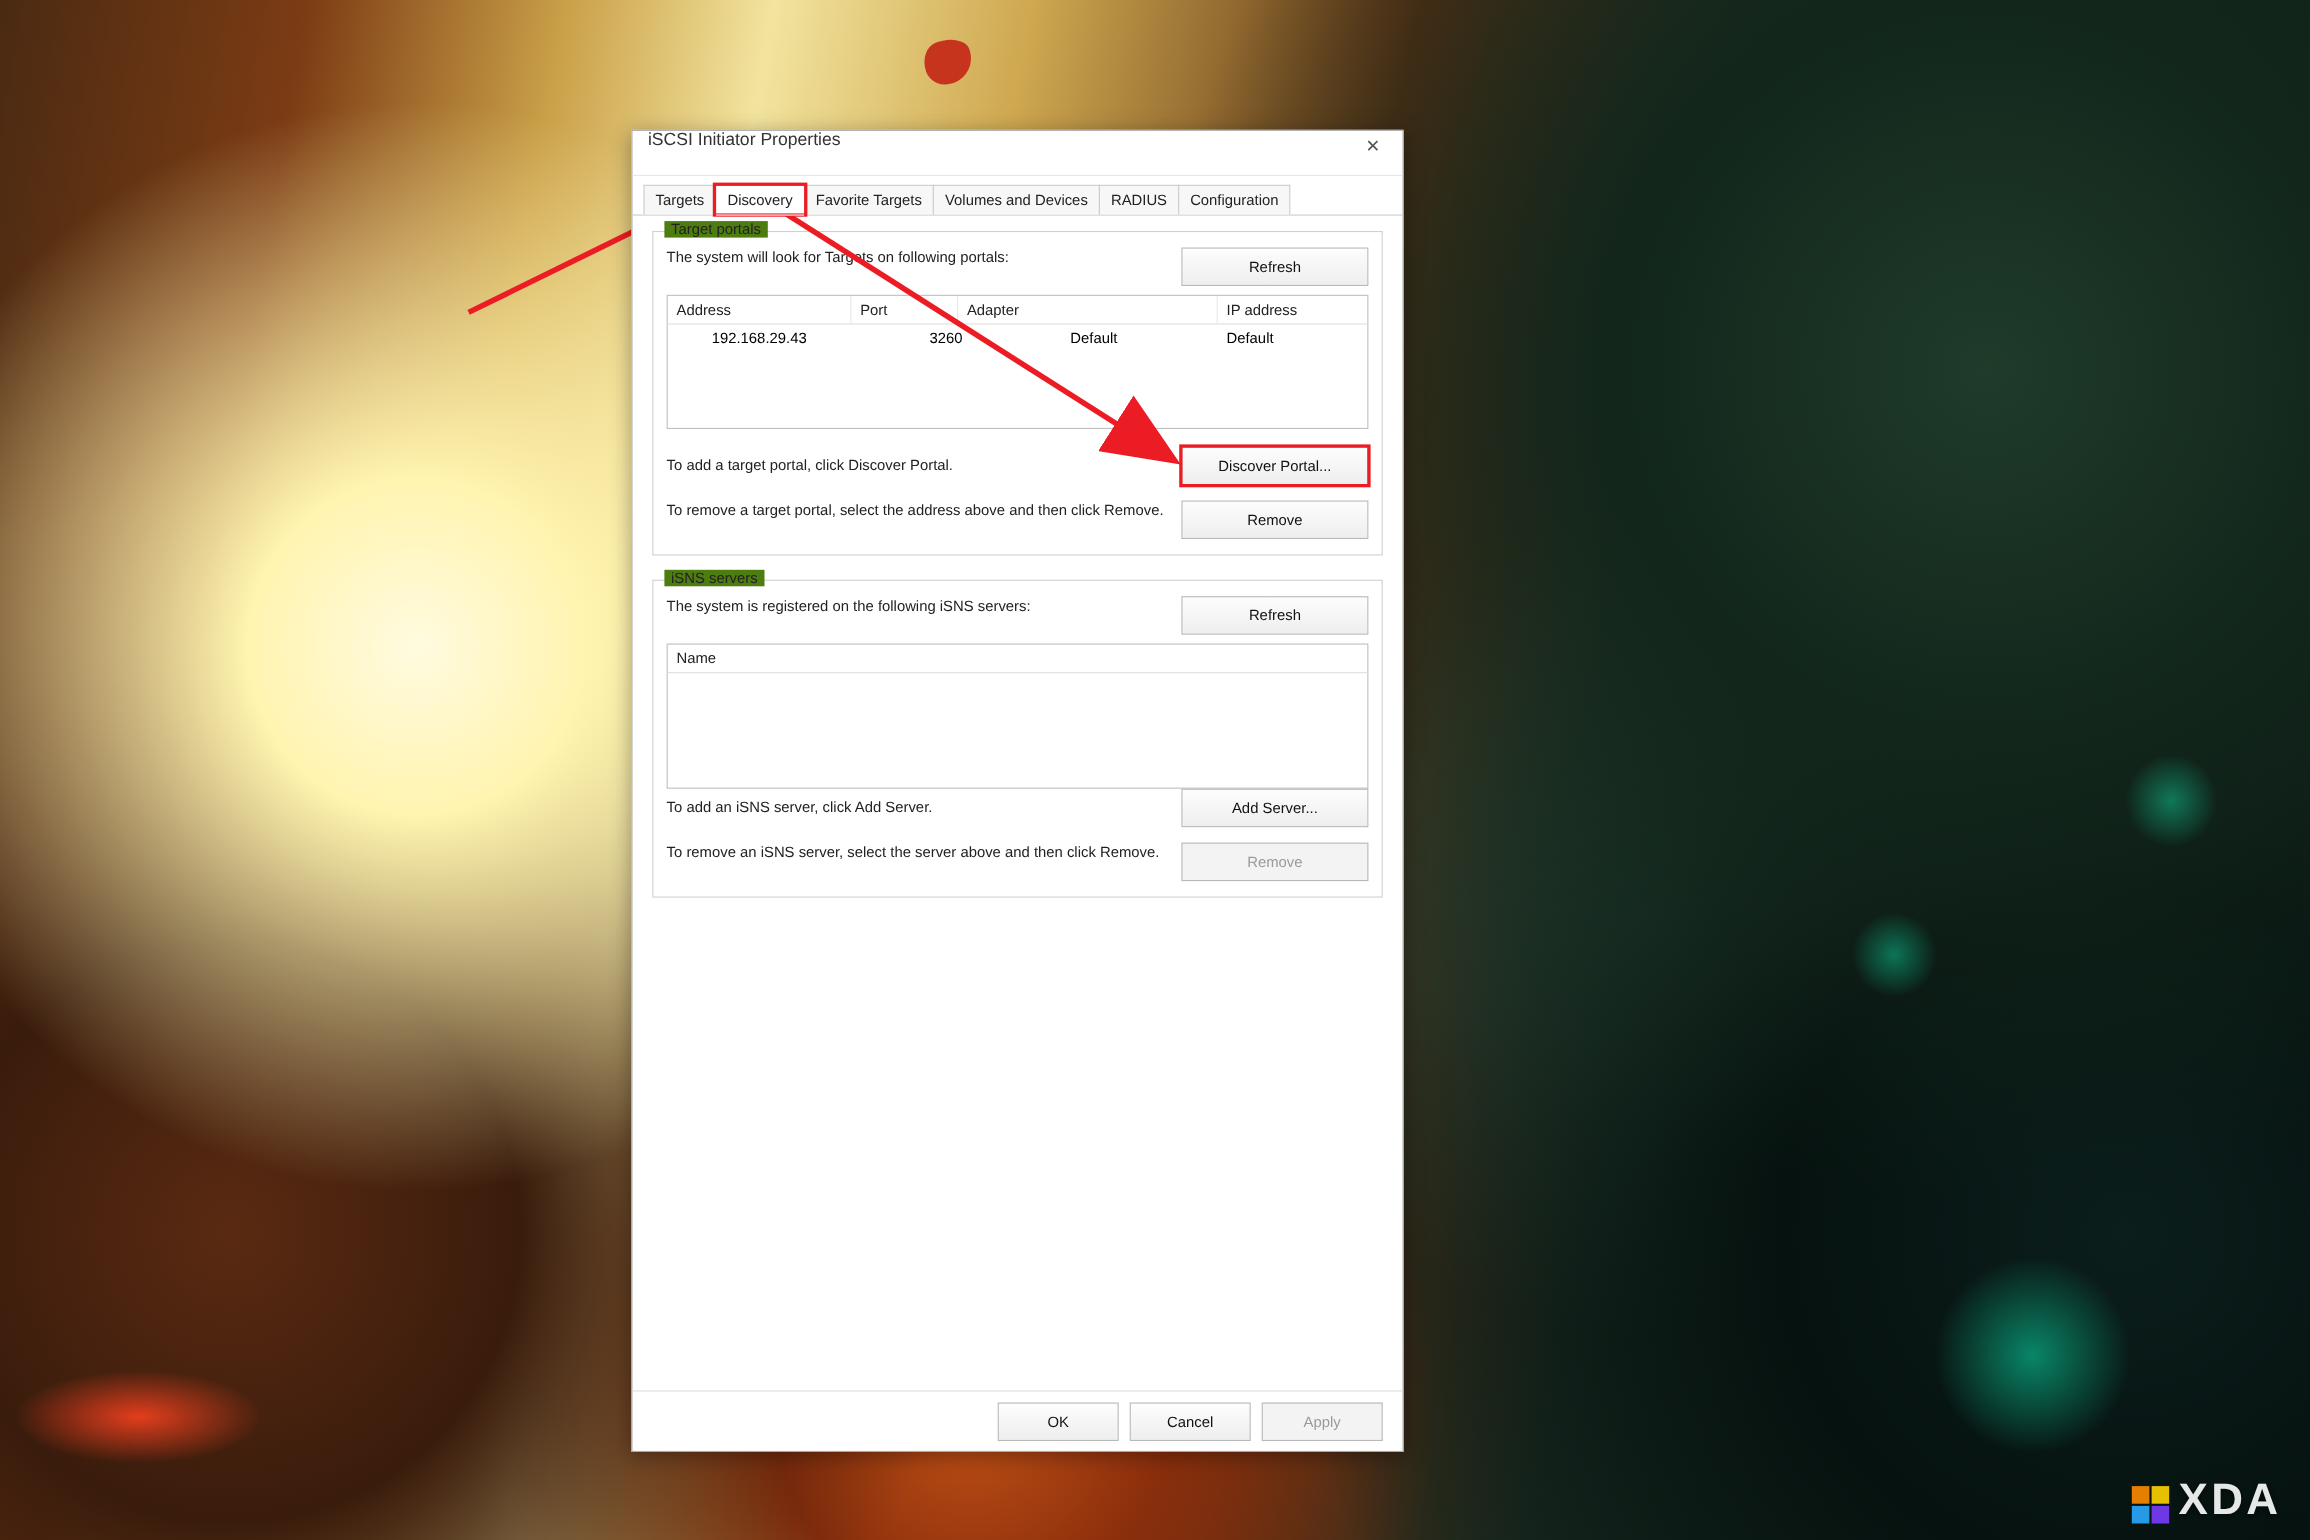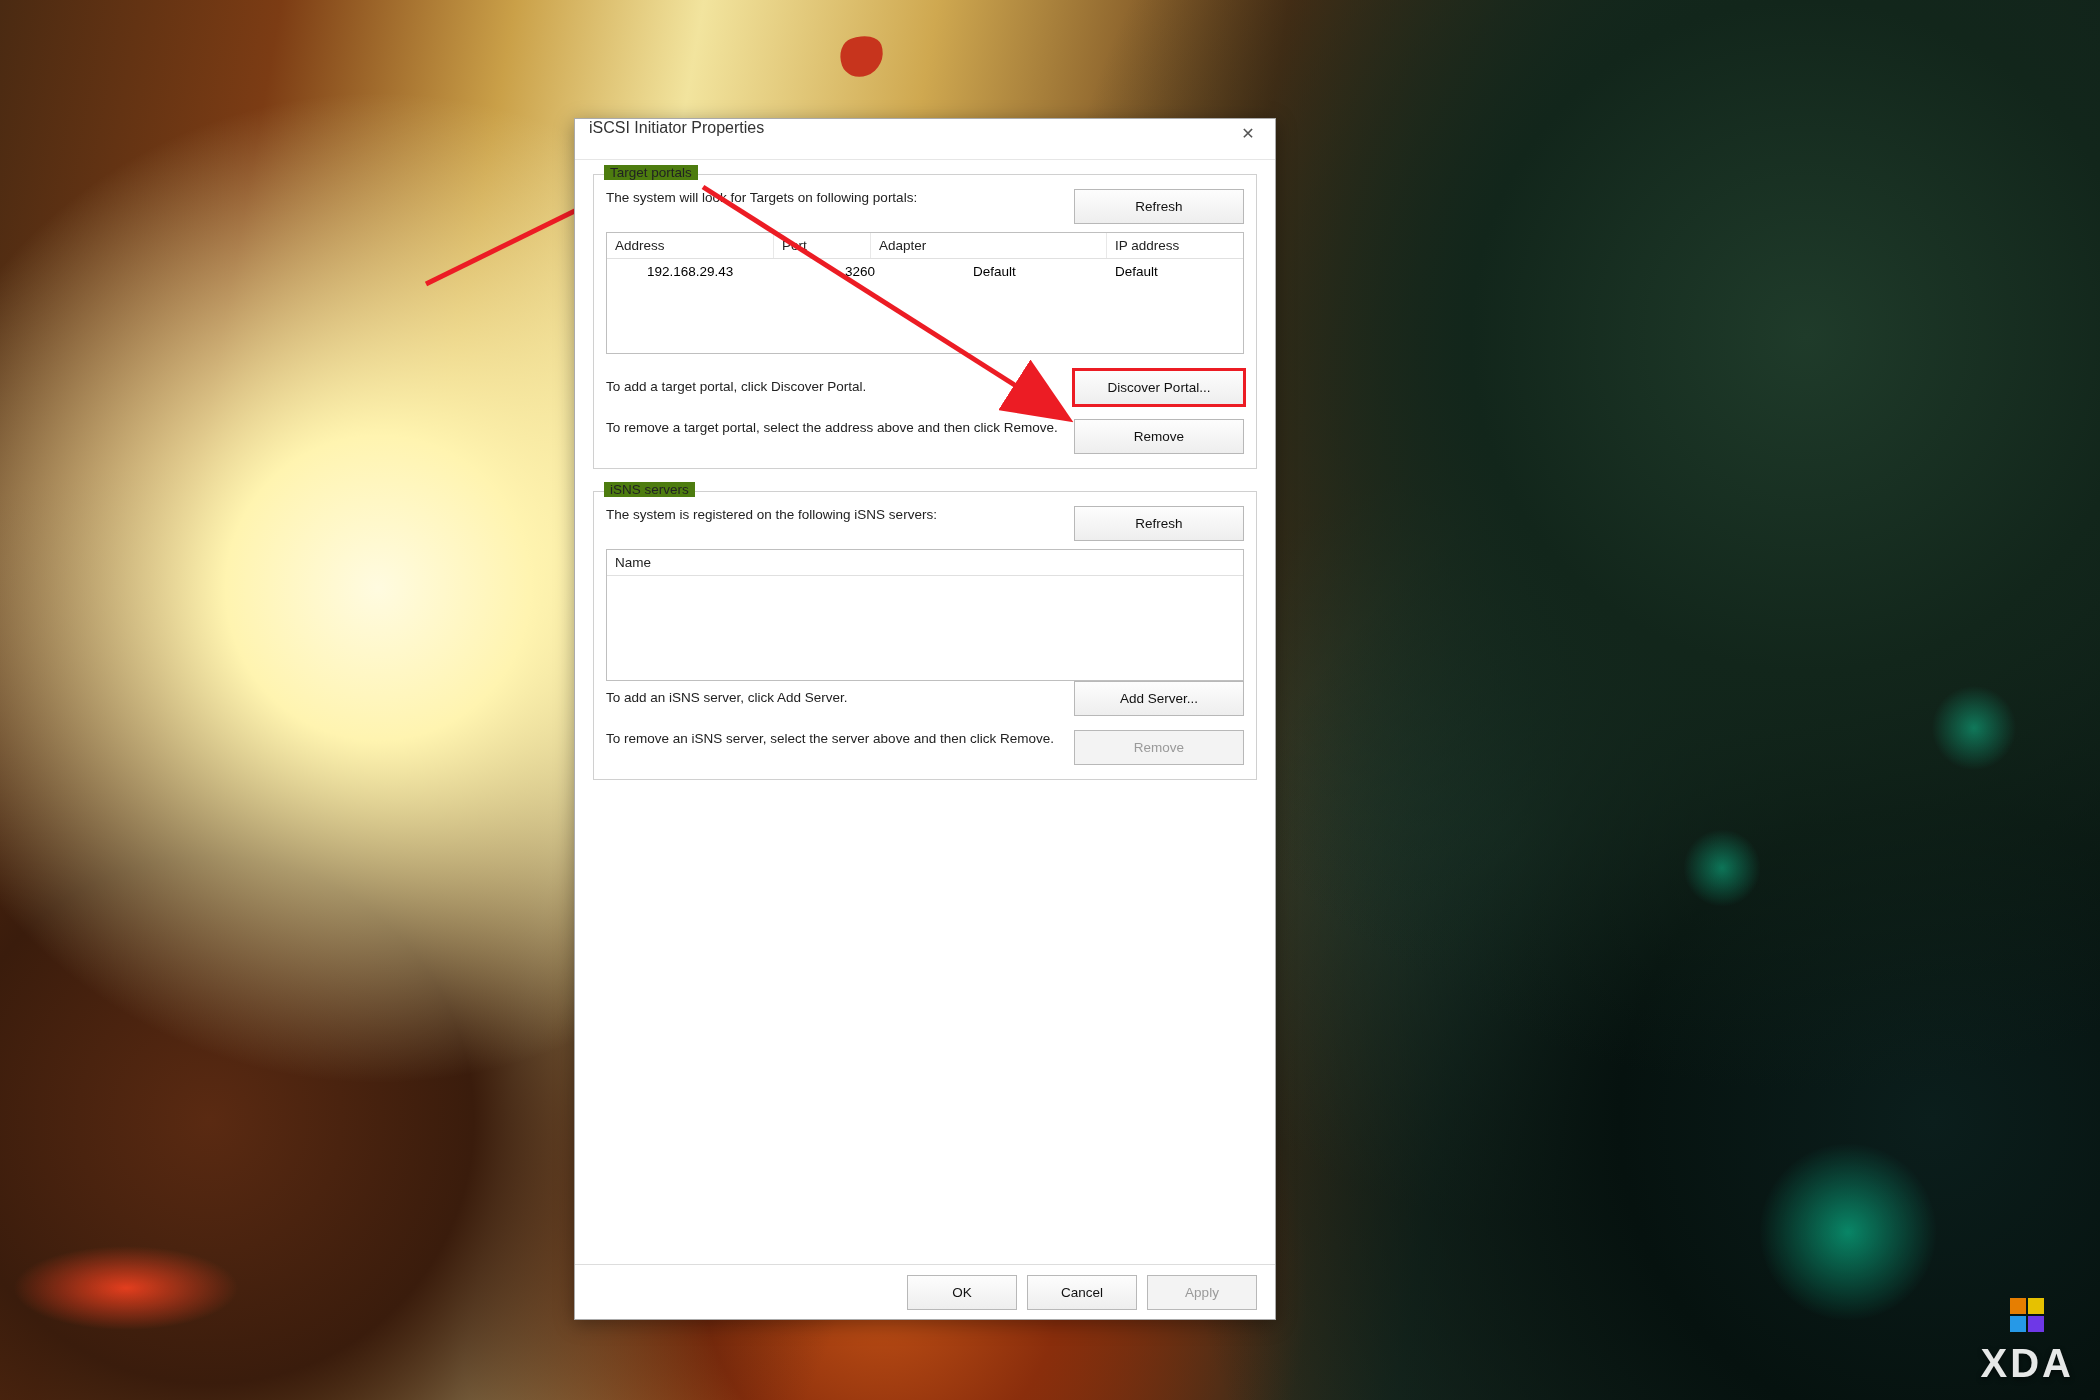--- a/index.html
+++ b/index.html
@@ -47,21 +47,21 @@
   .col-addr{width:150px}
   .col-port{width:80px}
   .col-adapter{flex:1}
   .col-ip{width:120px}
   .col-name{flex:1}
   .desc{font-size:13.5px;color:#222;line-height:1.35;}
   .footer{position:absolute;left:0;right:0;bottom:0;height:54px;border-top:1px solid #ddd;display:flex;align-items:center;justify-content:flex-end;gap:10px;padding-right:18px;}
   .footer .btn{width:110px;}
   
   .annot{position:absolute;pointer-events:none;}
-  .watermark{position:absolute;right:26px;bottom:14px;display:flex;align-items:center;gap:8px;color:#fff;font-size:40px;font-weight:600;letter-spacing:3px;opacity:.9;text-shadow:0 2px 6px rgba(0,0,0,.6);flex-direction:column;}
+  .watermark{position:absolute;right:26px;bottom:14px;display:flex;align-items:flex-end;gap:8px;color:#fff;font-size:40px;font-weight:600;letter-spacing:3px;opacity:.9;text-shadow:0 2px 6px rgba(0,0,0,.6);}
   .wm-icon{width:36px;height:36px;display:flex;flex-wrap:wrap;}
   .wm-icon span{width:16px;height:16px;margin:1px;}
 </style>
 </head>
 <body>
 
 <div class="desktop">
   <div class="bg"></div>
   <div class="bg-extra"></div>
   <div class="leaf"></div>
@@ -76,20 +76,28 @@
   </svg>
 
   <div class="win">
     <div class="titlebar">
       <span>iSCSI Initiator Properties</span>
       <div class="closebox">
         <span>✕</span>
       </div>
     </div>
 
+    <div class="tabrow">
+      <div class="tab">Targets</div>
+      <div class="tab active hl-red">Discovery</div>
+      <div class="tab">Favorite Targets</div>
+      <div class="tab">Volumes and Devices</div>
+      <div class="tab">RADIUS</div>
+      <div class="tab">Configuration</div>
+    </div>
 
     <div class="body">
 
       <div class="grpbox">
         <span class="legend">Target portals</span>
 
         <div class="row" style="margin-bottom:8px">
           <div class="grow desc">The system will look for Targets on following portals:</div>
           <button class="btn">Refresh</button>
         </div>

